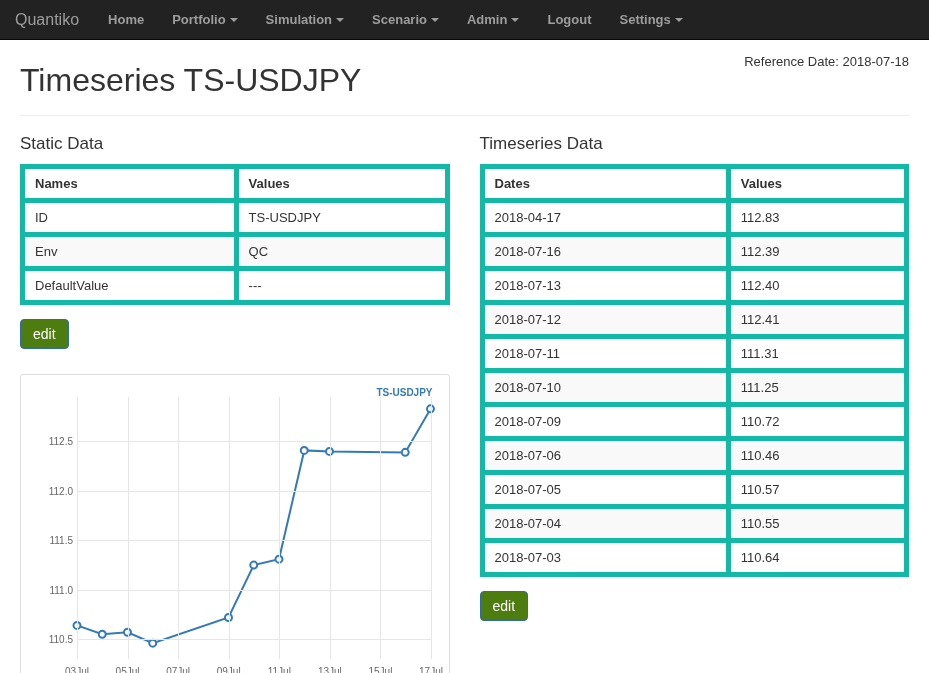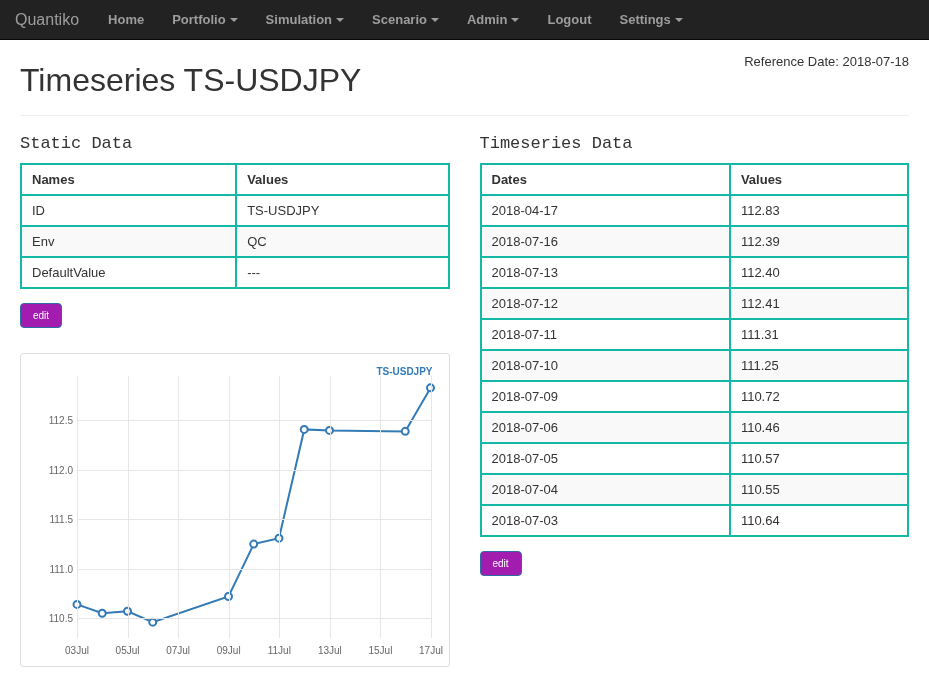--- a/index.html
+++ b/index.html
@@ -49,42 +49,42 @@
     display: flex;
     align-items: flex-start;
     padding-bottom: 8px;
     margin-bottom: 18px;
     border-bottom: 1px solid #eee;
   }
   .page-title { font-size: 32px; font-weight: 500; margin: 12px 0 8px; flex: 1; }
   .ref-date { font-size: 13px; color: #333; margin-top: 4px; white-space: nowrap; }
   .row { display: flex; gap: 30px; }
   .col { flex: 1; min-width: 0; }
-  .section-title { font-size: 17px; font-weight: 500; margin: 0 0 10px; font-family: Liberation Mono, monospace; }
+  .section-title { font-size: 17px; font-weight: 500; margin: 0 0 10px; }
   table.data {
     width: 100%;
     border-collapse: collapse;
     border: 1px solid #ddd;
     font-size: 13px;
   }
   table.data th, table.data td {
-    border: 2px solid #14b8a6;
+    border: 5px solid #14b8a6;
     padding: 7px 10px;
     text-align: left;
   }
   table.data th { background: #fff; font-weight: 700; }
   table.data tbody tr:nth-child(even) td { background: #f9f9f9; }
   .btn-primary {
     display: inline-block;
-    background: #a21caf;
+    background: #4d7c0f;
     color: #fff;
     border: 1px solid #2e6da4;
     border-radius: 4px;
     padding: 6px 12px;
-    font-size: 10px;
+    font-size: 14px;
     margin-top: 14px;
     cursor: pointer;
   }
   .chart-panel {
     border: 1px solid #ddd;
     border-radius: 3px;
     margin-top: 25px;
     padding: 8px 6px 4px;
     position: relative;
     background: #fff;

